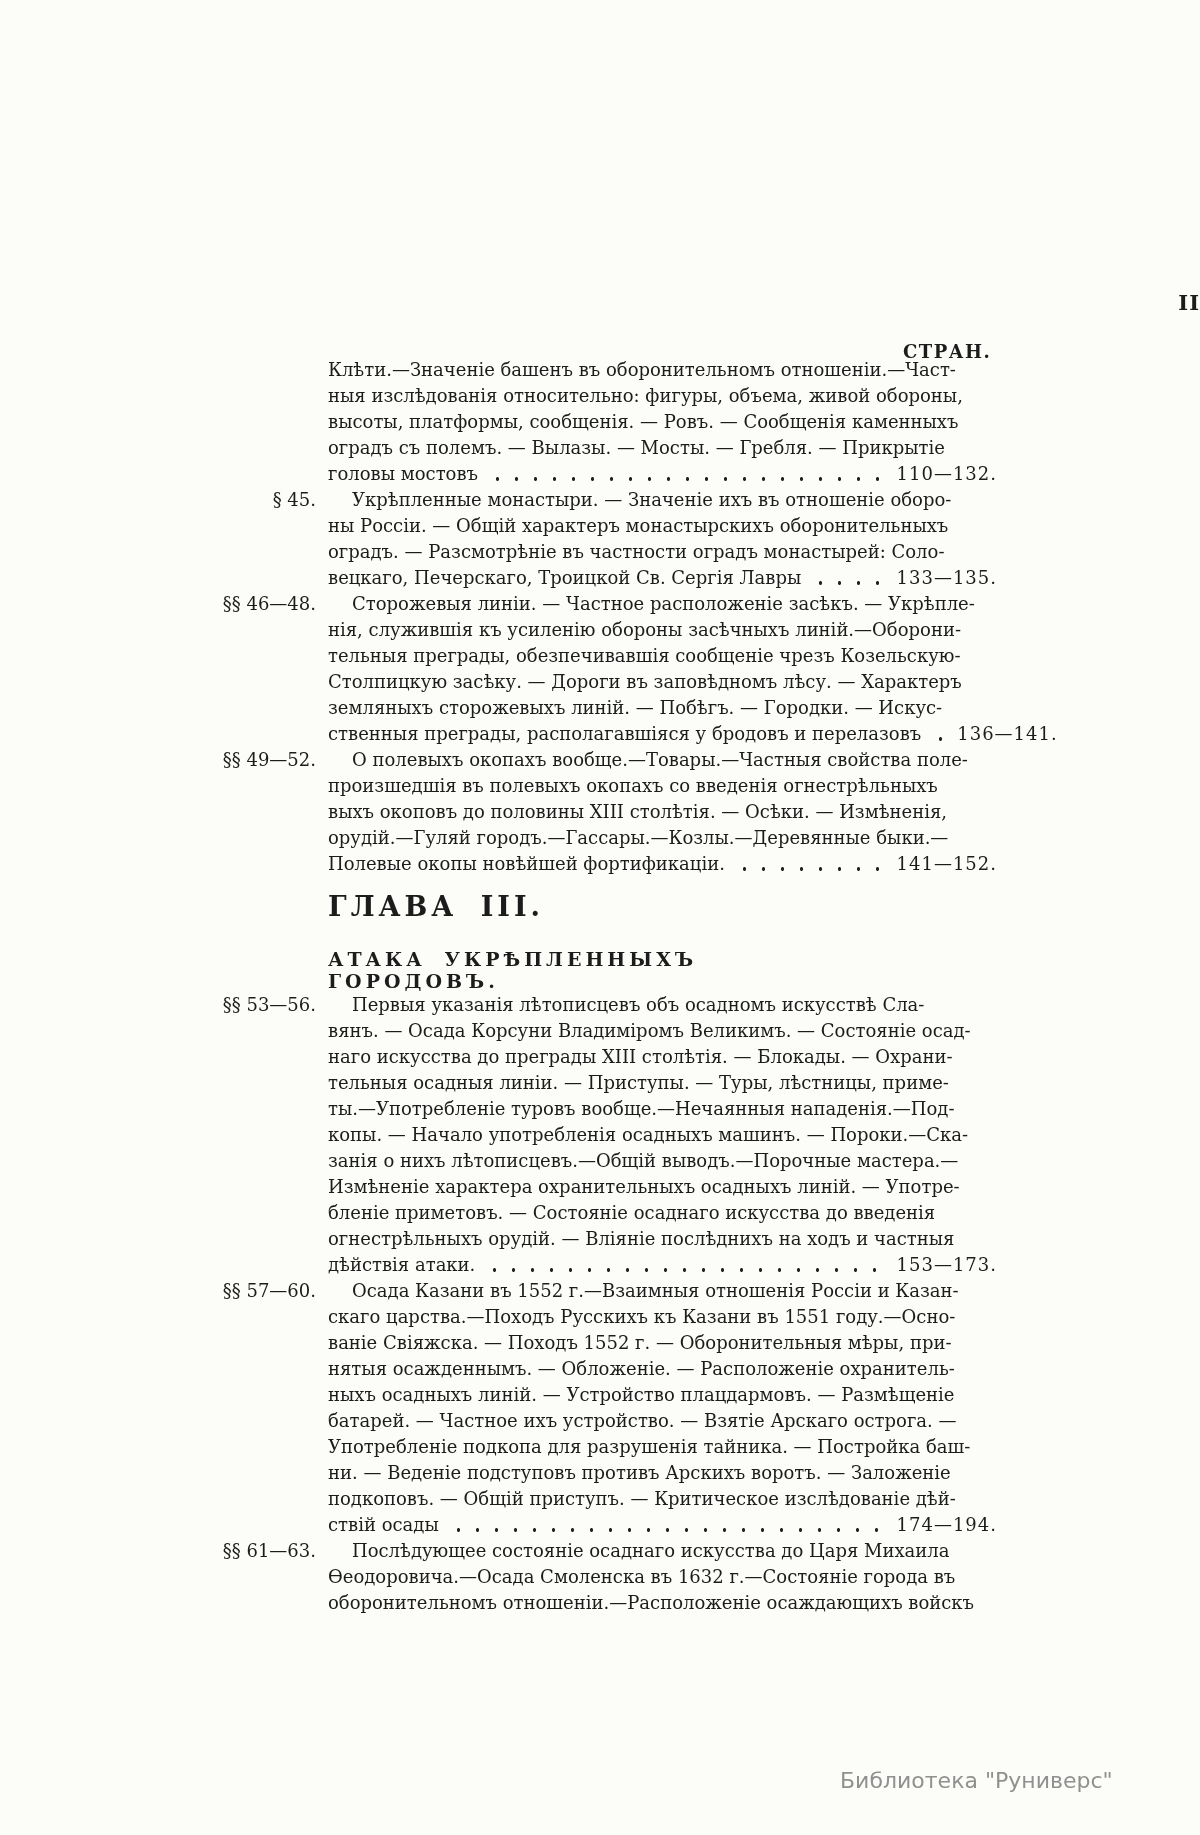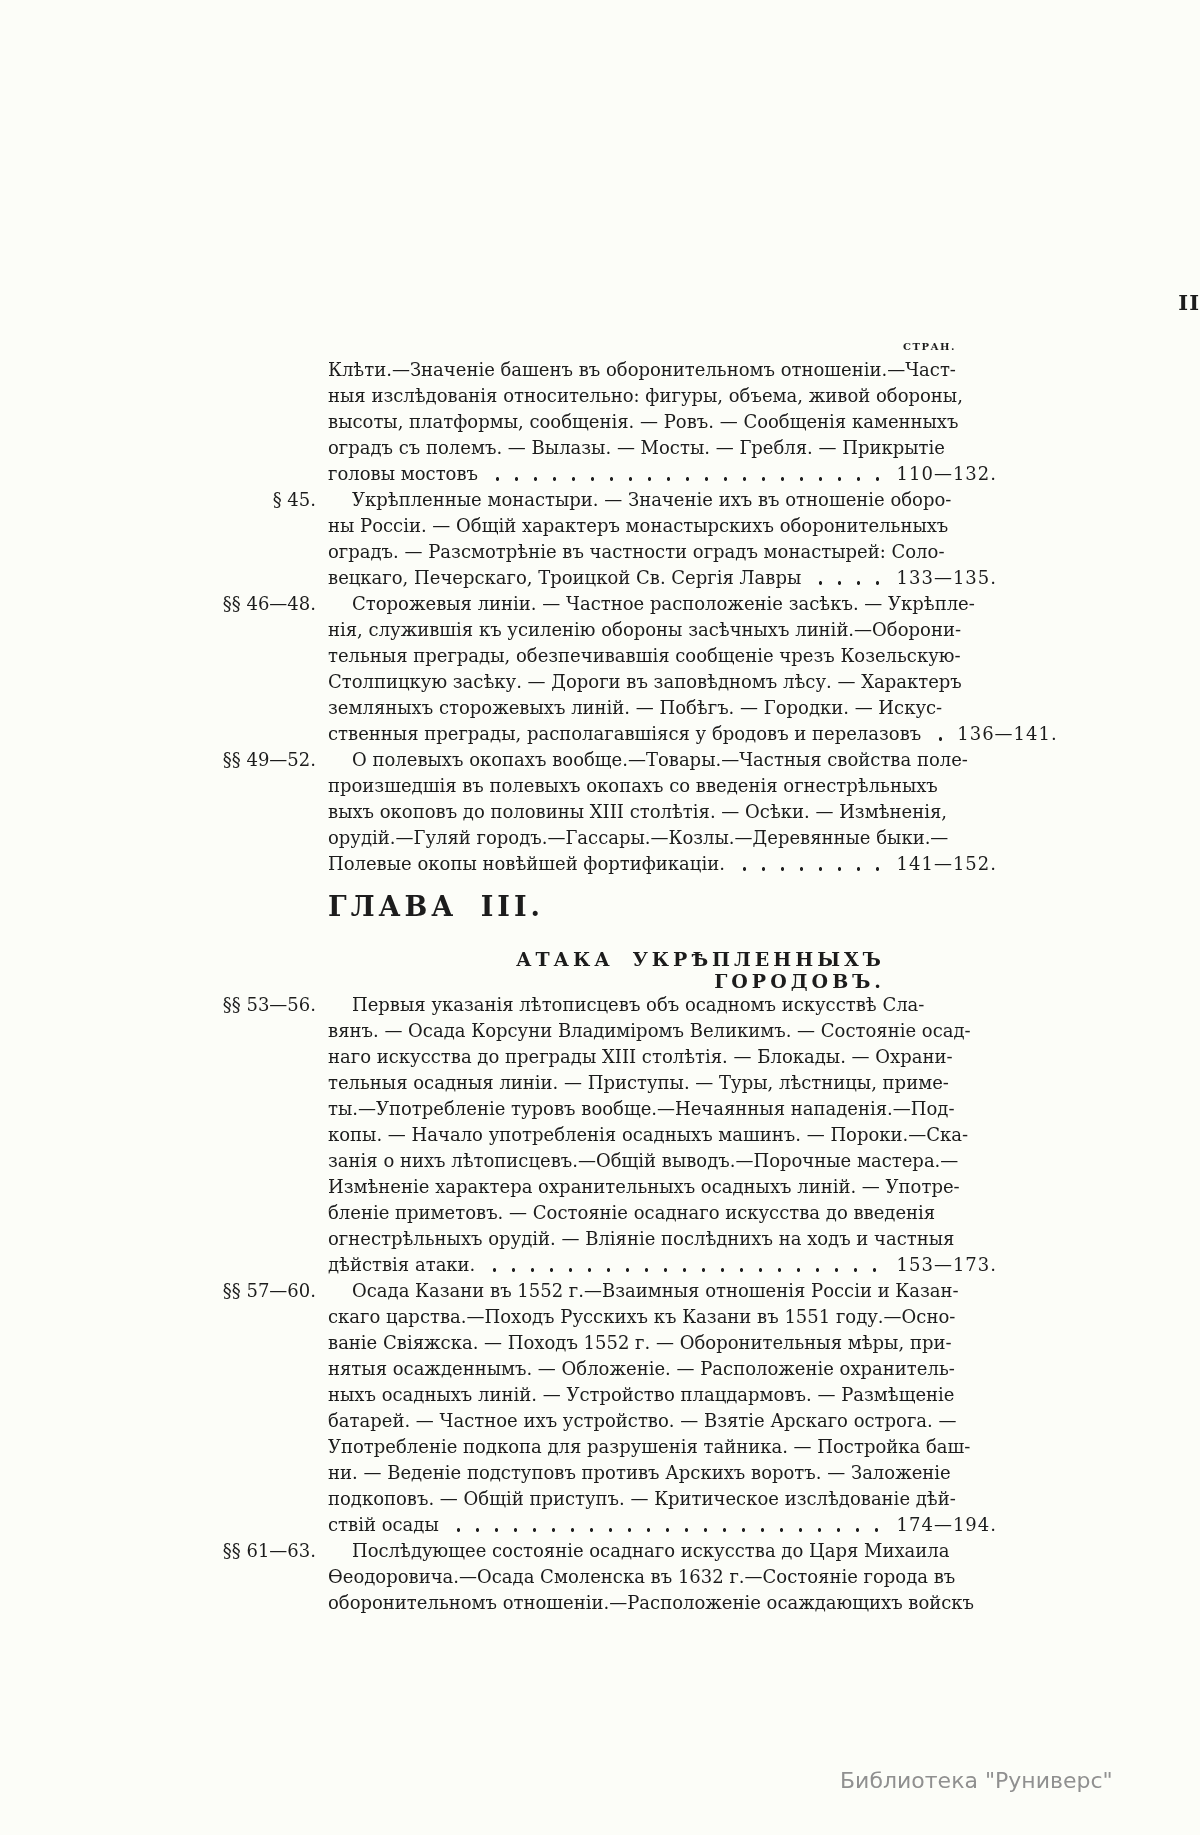--- a/index.html
+++ b/index.html
@@ -16,21 +16,21 @@
     position: absolute;
     top: 290px; left: 0; width: 1200px;
     text-align: right;
     font-size: 21px;
     font-weight: bold;
     letter-spacing: 1px;
   }
   .pages-col-header {
     position: absolute;
     top: 341px; left: 903px;
-    font-size: 10px;
+    font-size: 18px;
     font-weight: bold;
     letter-spacing: 1.5px;
   }
   .toc {
     position: absolute;
     left: 328px;
     width: 669px;
     font-size: 18px;
   }
   #toc-top    { top: 357px; }
@@ -79,21 +79,21 @@
     position: absolute;
     top: 891px; left: 328px; width: 557px;
     font-size: 27px;
     font-weight: bold;
     letter-spacing: 4px;
     word-spacing: 10px;
   }
   .chapter-subtitle {
     position: absolute;
     top: 948px; left: 328px; width: 557px;
-    text-align: right;
+    text-align: left;
     font-size: 19px;
     font-weight: bold;
     letter-spacing: 4px;
     word-spacing: 8px;
   }
   .watermark {
     position: absolute;
     top: 1768px; left: 840px;
     font-family: "DejaVu Sans", "Liberation Sans", sans-serif;
     font-size: 22px;

